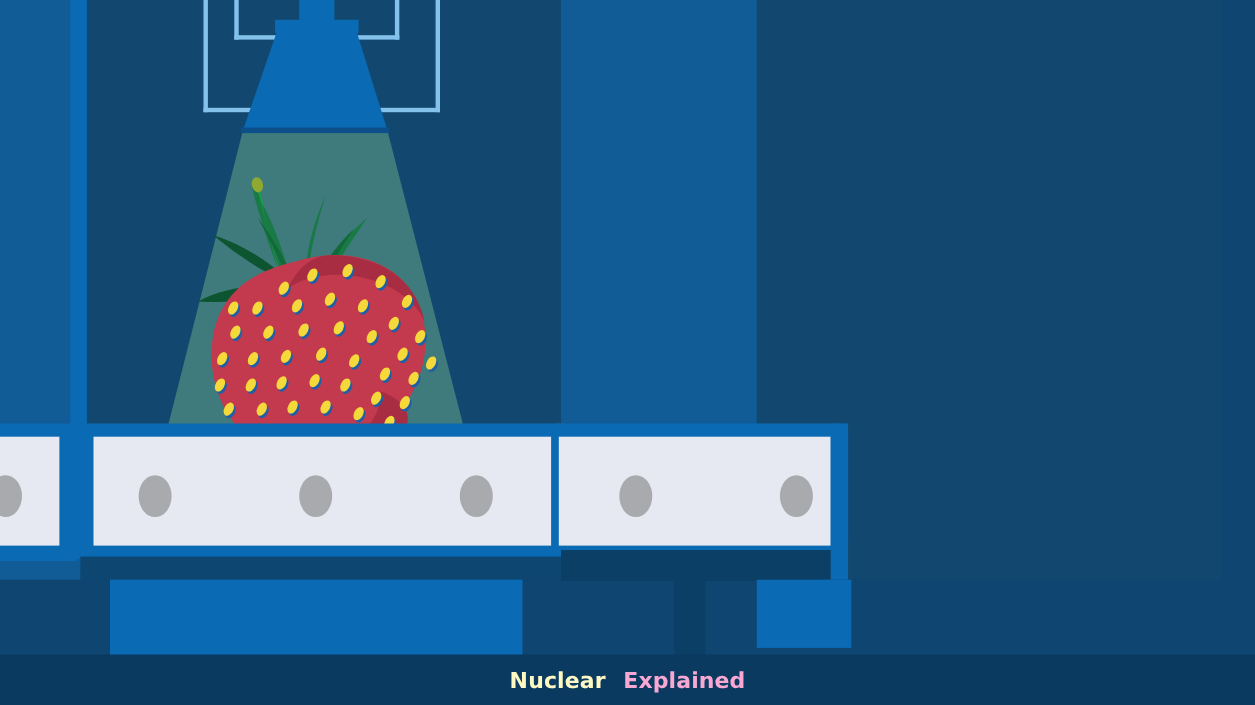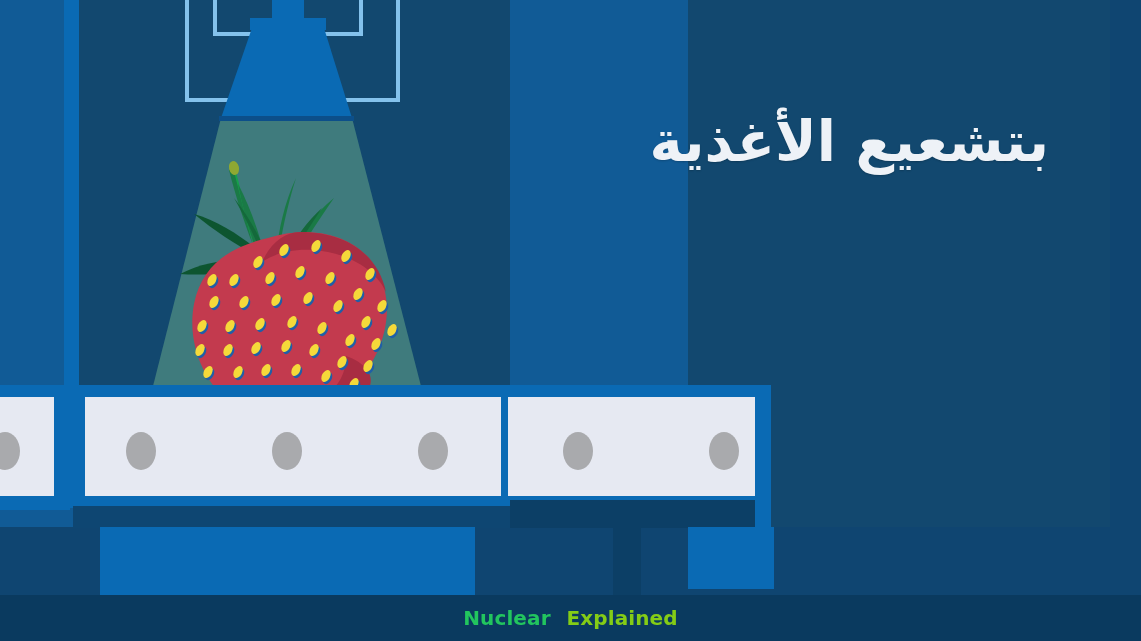--- a/index.html
+++ b/index.html
@@ -190,22 +190,22 @@
     background: #0a3a5f;
     display: flex;
     align-items: center;
     justify-content: center;
   }
   .brand {
     font-size: 20px;
     font-weight: 700;
     letter-spacing: .1px;
   }
-  .brand .b-nuclear   { color: #22c55e; }
-  .brand .b-explained { color: #84cc16; margin-left: 16px; }
+  .brand .b-nuclear   { color: #fef9c3; }
+  .brand .b-explained { color: #f9a8d4; margin-left: 16px; }
 </style>
 </head>
 <body>
 
 <div id="stage">
 
   <div class="bg-base"></div>
   <div class="panel-dark-left"></div>
   <div class="panel-dark-right"></div>
   <div class="panel-right-edge"></div>
@@ -344,21 +344,20 @@
   <div class="post post-right"></div>
 
   <div class="floor-dark"></div>
   <div class="sup-band"></div>
   <div class="sup-band2"></div>
   <div class="support sup-main"></div>
   <div class="sup-stem"></div>
   <div class="support sup-right"></div>
 
   <div class="title-block">
-    <div class="title-line2">بتشعيع الأغذية</div>
   </div>
 
   <div class="footer">
     <div class="brand">
       <span class="b-nuclear">Nuclear</span><span class="b-explained">Explained</span>
     </div>
   </div>
 
 </div>
 

